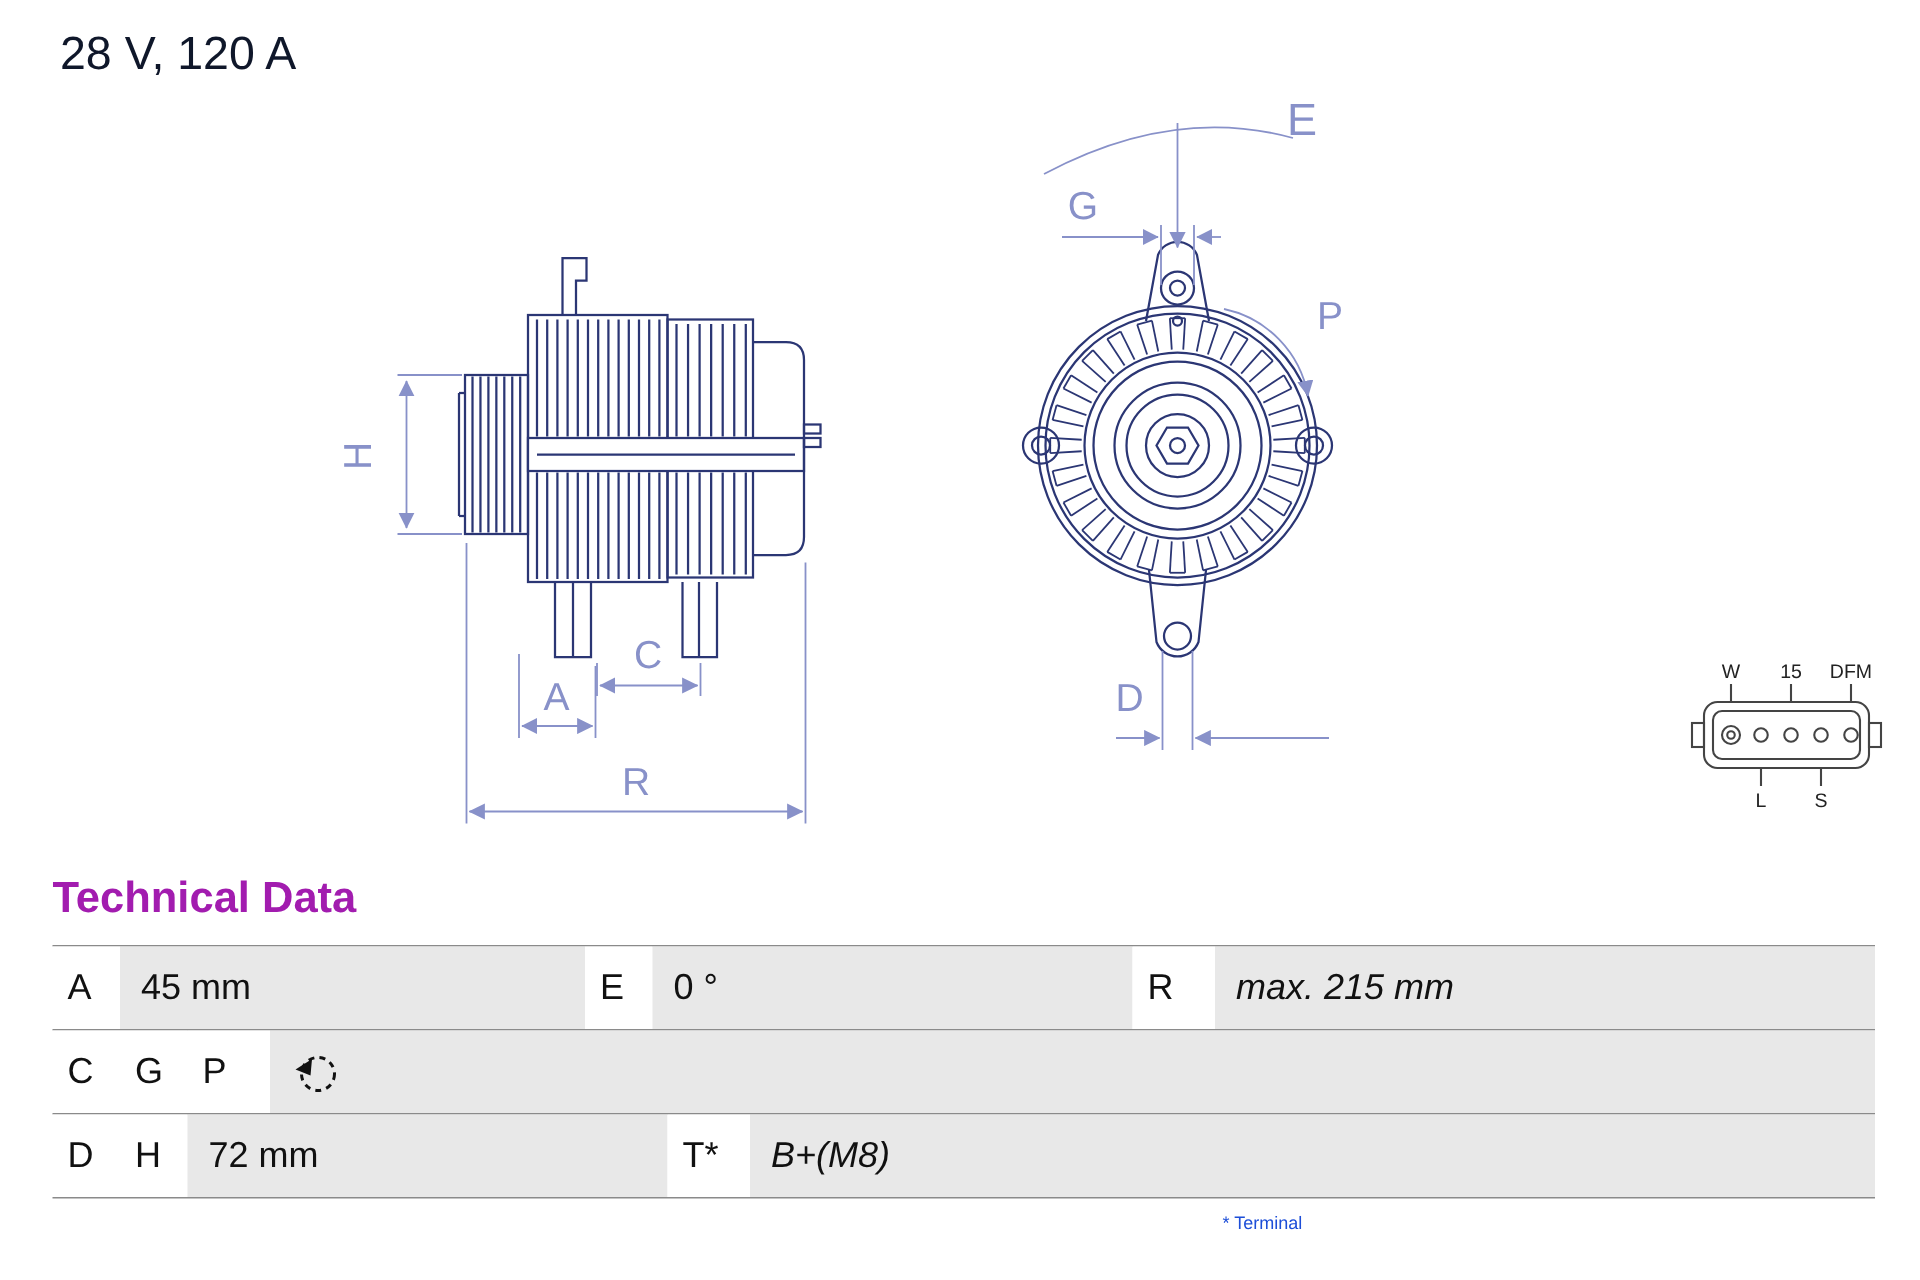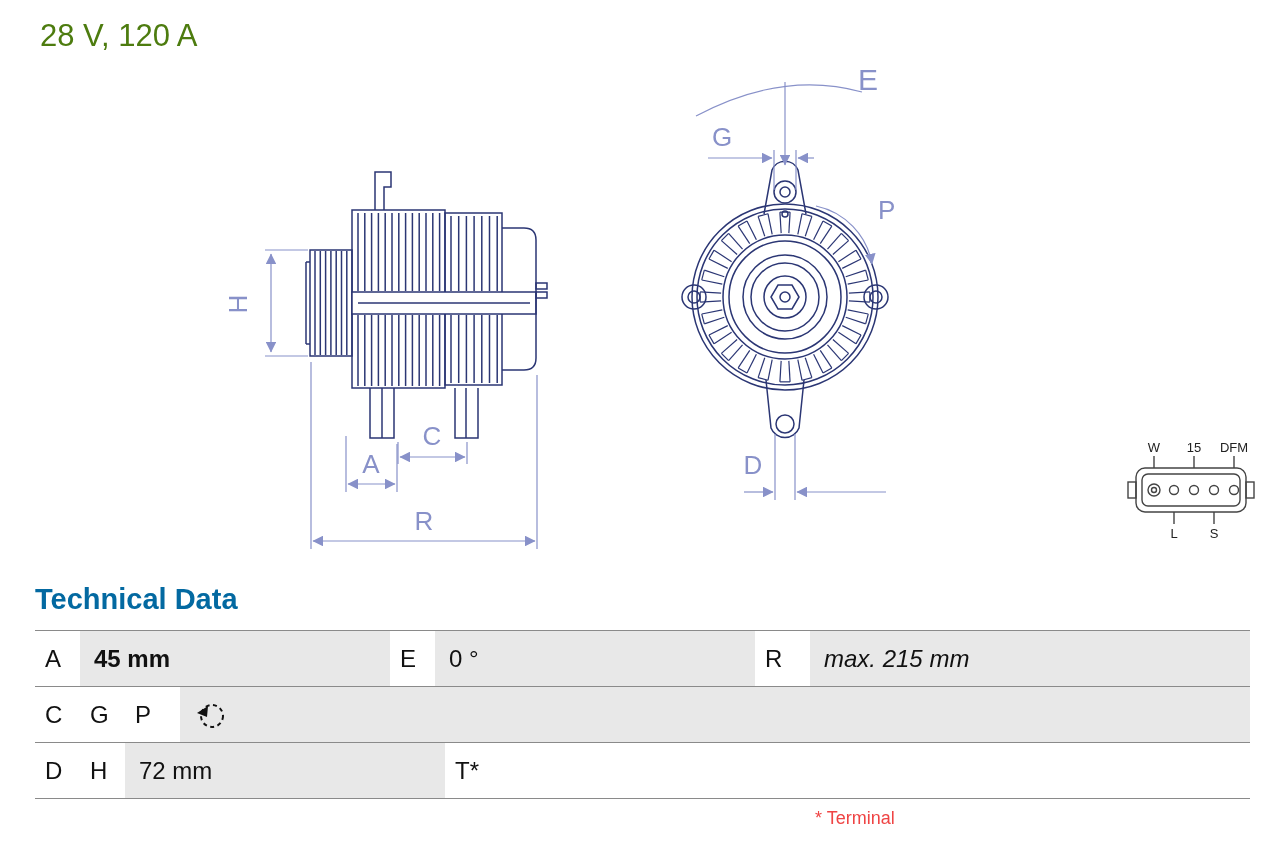--- a/index.html
+++ b/index.html
@@ -1,31 +1,31 @@
 <!DOCTYPE html>
 <html><head>
 <meta charset="utf-8">
 <style>
   html,body{margin:0;padding:0;background:#fff;}
   body{width:1280px;height:853px;position:relative;overflow:hidden;
        font-family:"Liberation Sans","DejaVu Sans",sans-serif;color:#111;}
-  .main-title{position:absolute;left:40px;top:18px;font-size:31px;color:#4d7c0f;}
+  .main-title{position:absolute;left:40px;top:18px;font-size:31px;color:#0f172a;}
   svg.drawing{position:absolute;left:0;top:0;}
   .tech{position:absolute;left:35px;top:583px;width:1215px;}
-  .tech h2{margin:0 0 14px 0;font-size:29px;font-weight:bold;color:#0369a1;}
+  .tech h2{margin:0 0 14px 0;font-size:29px;font-weight:bold;color:#a21caf;}
   .tbl{border-bottom:1px solid #8a8a8a;}
   .row{display:flex;height:55px;border-top:1px solid #8a8a8a;font-size:24px;}
   .k{background:#fff;display:flex;align-items:center;padding-left:10px;box-sizing:border-box;}
   .c1,.c2{width:45px;}
   .c3{width:55px;}
   .v{background:#e8e8e8;display:flex;align-items:center;padding-left:14px;box-sizing:border-box;}
-  .v1{width:310px;font-weight:bold;}
+  .v1{width:310px;}
   .v2{width:320px;}
   .v3{flex:1;font-style:italic;}
-  .foot{margin-top:9px;padding-left:780px;font-size:18px;color:#ef4444;}
+  .foot{margin-top:9px;padding-left:780px;font-size:12px;color:#1d4ed8;}
   .dim-text{fill:#8891c9;font-size:26px;font-family:"Liberation Sans","DejaVu Sans",sans-serif;}
   .dim-text-big{fill:#8891c9;font-size:30px;font-family:"Liberation Sans","DejaVu Sans",sans-serif;}
   .conn-text{fill:#222;font-size:13px;font-family:"Liberation Sans","DejaVu Sans",sans-serif;}
 </style>
 </head>
 <body>
 
 <div class="main-title">28 V, 120 A</div>
 
 <svg class="drawing" width="1280" height="575" viewBox="0 0 1280 575">
@@ -305,17 +305,18 @@
           <polygon points="3,15 14,8 13,19" fill="#111"></polygon>
         </svg>
       </div>
     </div>
 
     <div class="row">
       <div class="k c1">D</div>
       <div class="k c2">H</div>
       <div class="v v2">72 mm</div>
       <div class="k c3">T*</div>
+      <div class="v v3">B+(M8)</div>
     </div>
 
   </div>
   <div class="foot">* Terminal</div>
 </div>
 
 </body></html>

